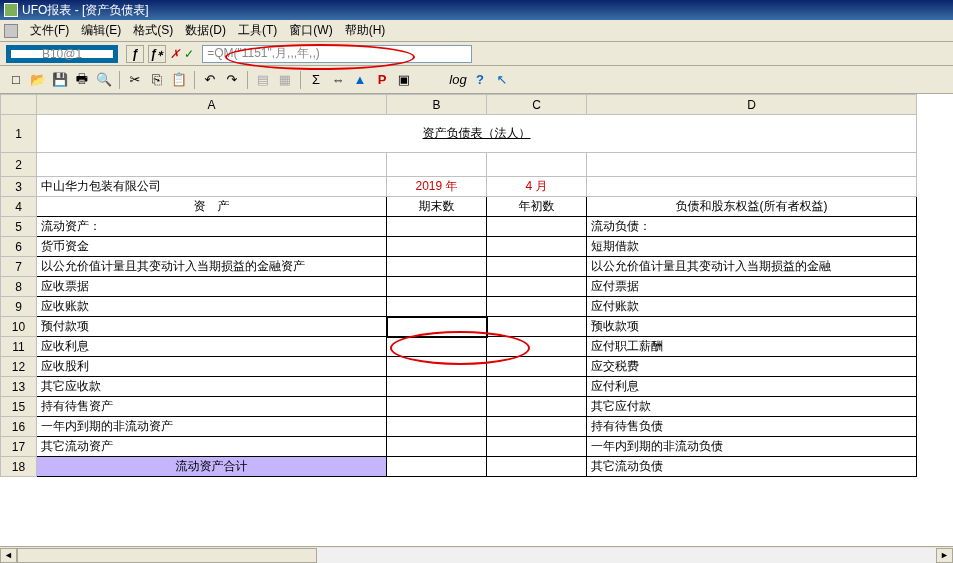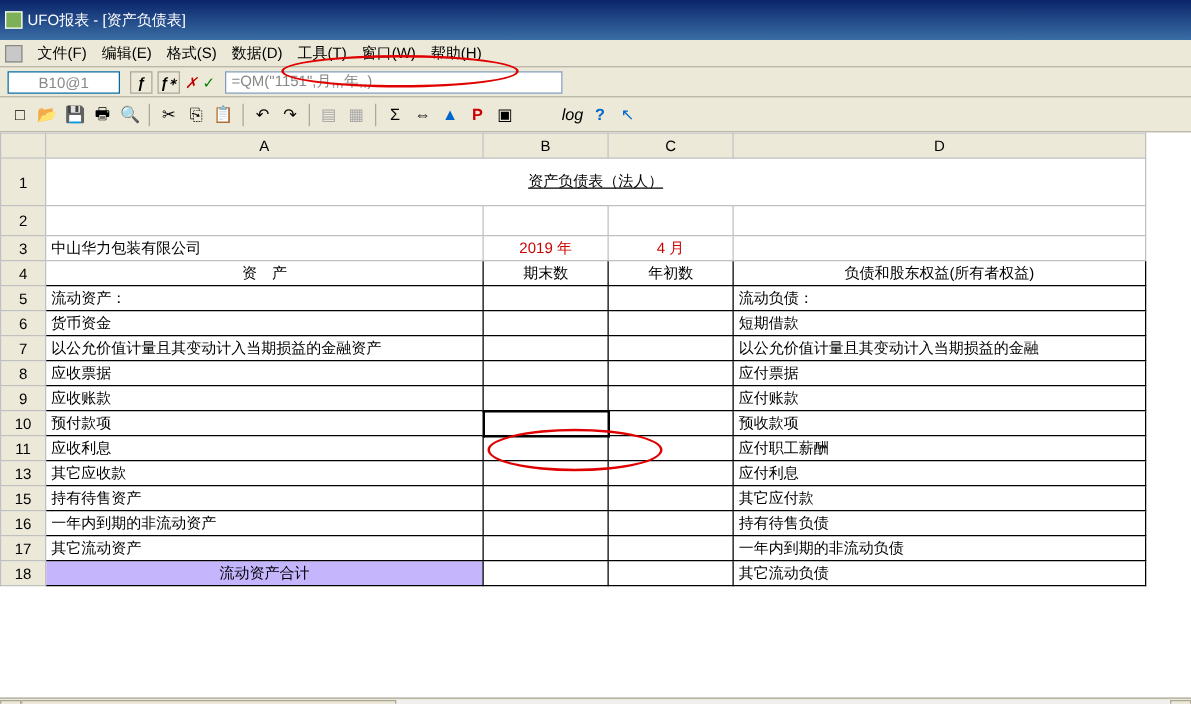--- a/index.html
+++ b/index.html
@@ -1,23 +1,23 @@
 <!DOCTYPE html>
 <html><head>
 <meta charset="utf-8">
 <style>
 * { margin: 0; padding: 0; box-sizing: border-box; }
 body { font-family: "Microsoft YaHei", SimSun, Arial, sans-serif; font-size: 12px; background: #d4d0c8; width: 953px; height: 563px; overflow: hidden; position: relative; }
-.titlebar { background: linear-gradient(to bottom, #0a246a, #3a6ea5); color: #fff; height: 32px; display: flex; align-items: center; padding: 0 4px; font-size: 12px; }
+.titlebar { background: linear-gradient(to bottom, #0a246a, #3a6ea5); color: #fff; height: 20px; display: flex; align-items: center; padding: 0 4px; font-size: 12px; }
 .titlebar-icon { width: 14px; height: 14px; background: #7eb05a; margin-right: 4px; border: 1px solid #fff; }
 .menubar { background: #ece9d8; height: 22px; display: flex; align-items: center; padding: 0 4px; border-bottom: 1px solid #aca899; }
 .menu-icon { width: 14px; height: 14px; margin-right: 6px; background: #c8c8c8; border: 1px solid #888; }
 .menu-item { padding: 2px 6px; cursor: default; }
 .formula-row { background: #ece9d8; height: 24px; display: flex; align-items: center; padding: 2px 6px; gap: 8px; border-bottom: 1px solid #aca899; }
-.cellref { background: #fff; border: 1px solid #0369a1; width: 90px; height: 18px; display: flex; align-items: center; justify-content: center; color: #888; }
+.cellref { background: #fff; border: 5px solid #0369a1; width: 112px; height: 18px; display: flex; align-items: center; justify-content: center; color: #888; }
 .fx-btn { width: 18px; height: 18px; border: 1px solid #aca899; display: inline-flex; align-items: center; justify-content: center; font-style: italic; font-weight: bold; background: #ece9d8; }
 .fx-x { color: #c00000; font-style: italic; }
 .fx-ok { color: #008000; }
 .formula-input { background: #fff; border: 1px solid #7f9db9; flex: 0 0 270px; height: 18px; display: flex; align-items: center; padding: 0 4px; color: #888; }
 .red-ellipse1 { position: absolute; left: 225px; top: 44px; width: 190px; height: 26px; border: 2px solid #e00000; border-radius: 50%; pointer-events: none; }
 .toolbar { background: #ece9d8; height: 28px; display: flex; align-items: center; padding: 0 6px; gap: 2px; border-bottom: 1px solid #aca899; }
 .tb { width: 20px; height: 20px; border: 1px solid transparent; display: inline-flex; align-items: center; justify-content: center; font-size: 13px; cursor: pointer; }
 .tb-sep { width: 1px; height: 18px; background: #aca899; margin: 0 3px; }
 .sheet-wrap { position: relative; background: #fff; height: 469px; overflow: hidden; }
 table.sheet { border-collapse: collapse; table-layout: fixed; }
@@ -182,20 +182,27 @@
     <td class="databorder indent2">预收款项</td>
   </tr>
   <tr>
     <th class="rowhdr">11</th>
     <td class="databorder indent2">应收利息</td>
     <td class="databorder"></td>
           <td class="databorder"></td>
     <td class="databorder indent2">应付职工薪酬</td>
   </tr>
   <tr>
+    <th class="rowhdr">12</th>
+    <td class="databorder indent2">应收股利</td>
+    <td class="databorder"></td>
+          <td class="databorder"></td>
+    <td class="databorder indent2">应交税费</td>
+  </tr>
+  <tr>
     <th class="rowhdr">13</th>
     <td class="databorder indent2">其它应收款</td>
     <td class="databorder"></td>
           <td class="databorder"></td>
     <td class="databorder indent2">应付利息</td>
   </tr>
   <tr>
     <th class="rowhdr">15</th>
     <td class="databorder indent2">持有待售资产</td>
     <td class="databorder"></td>

